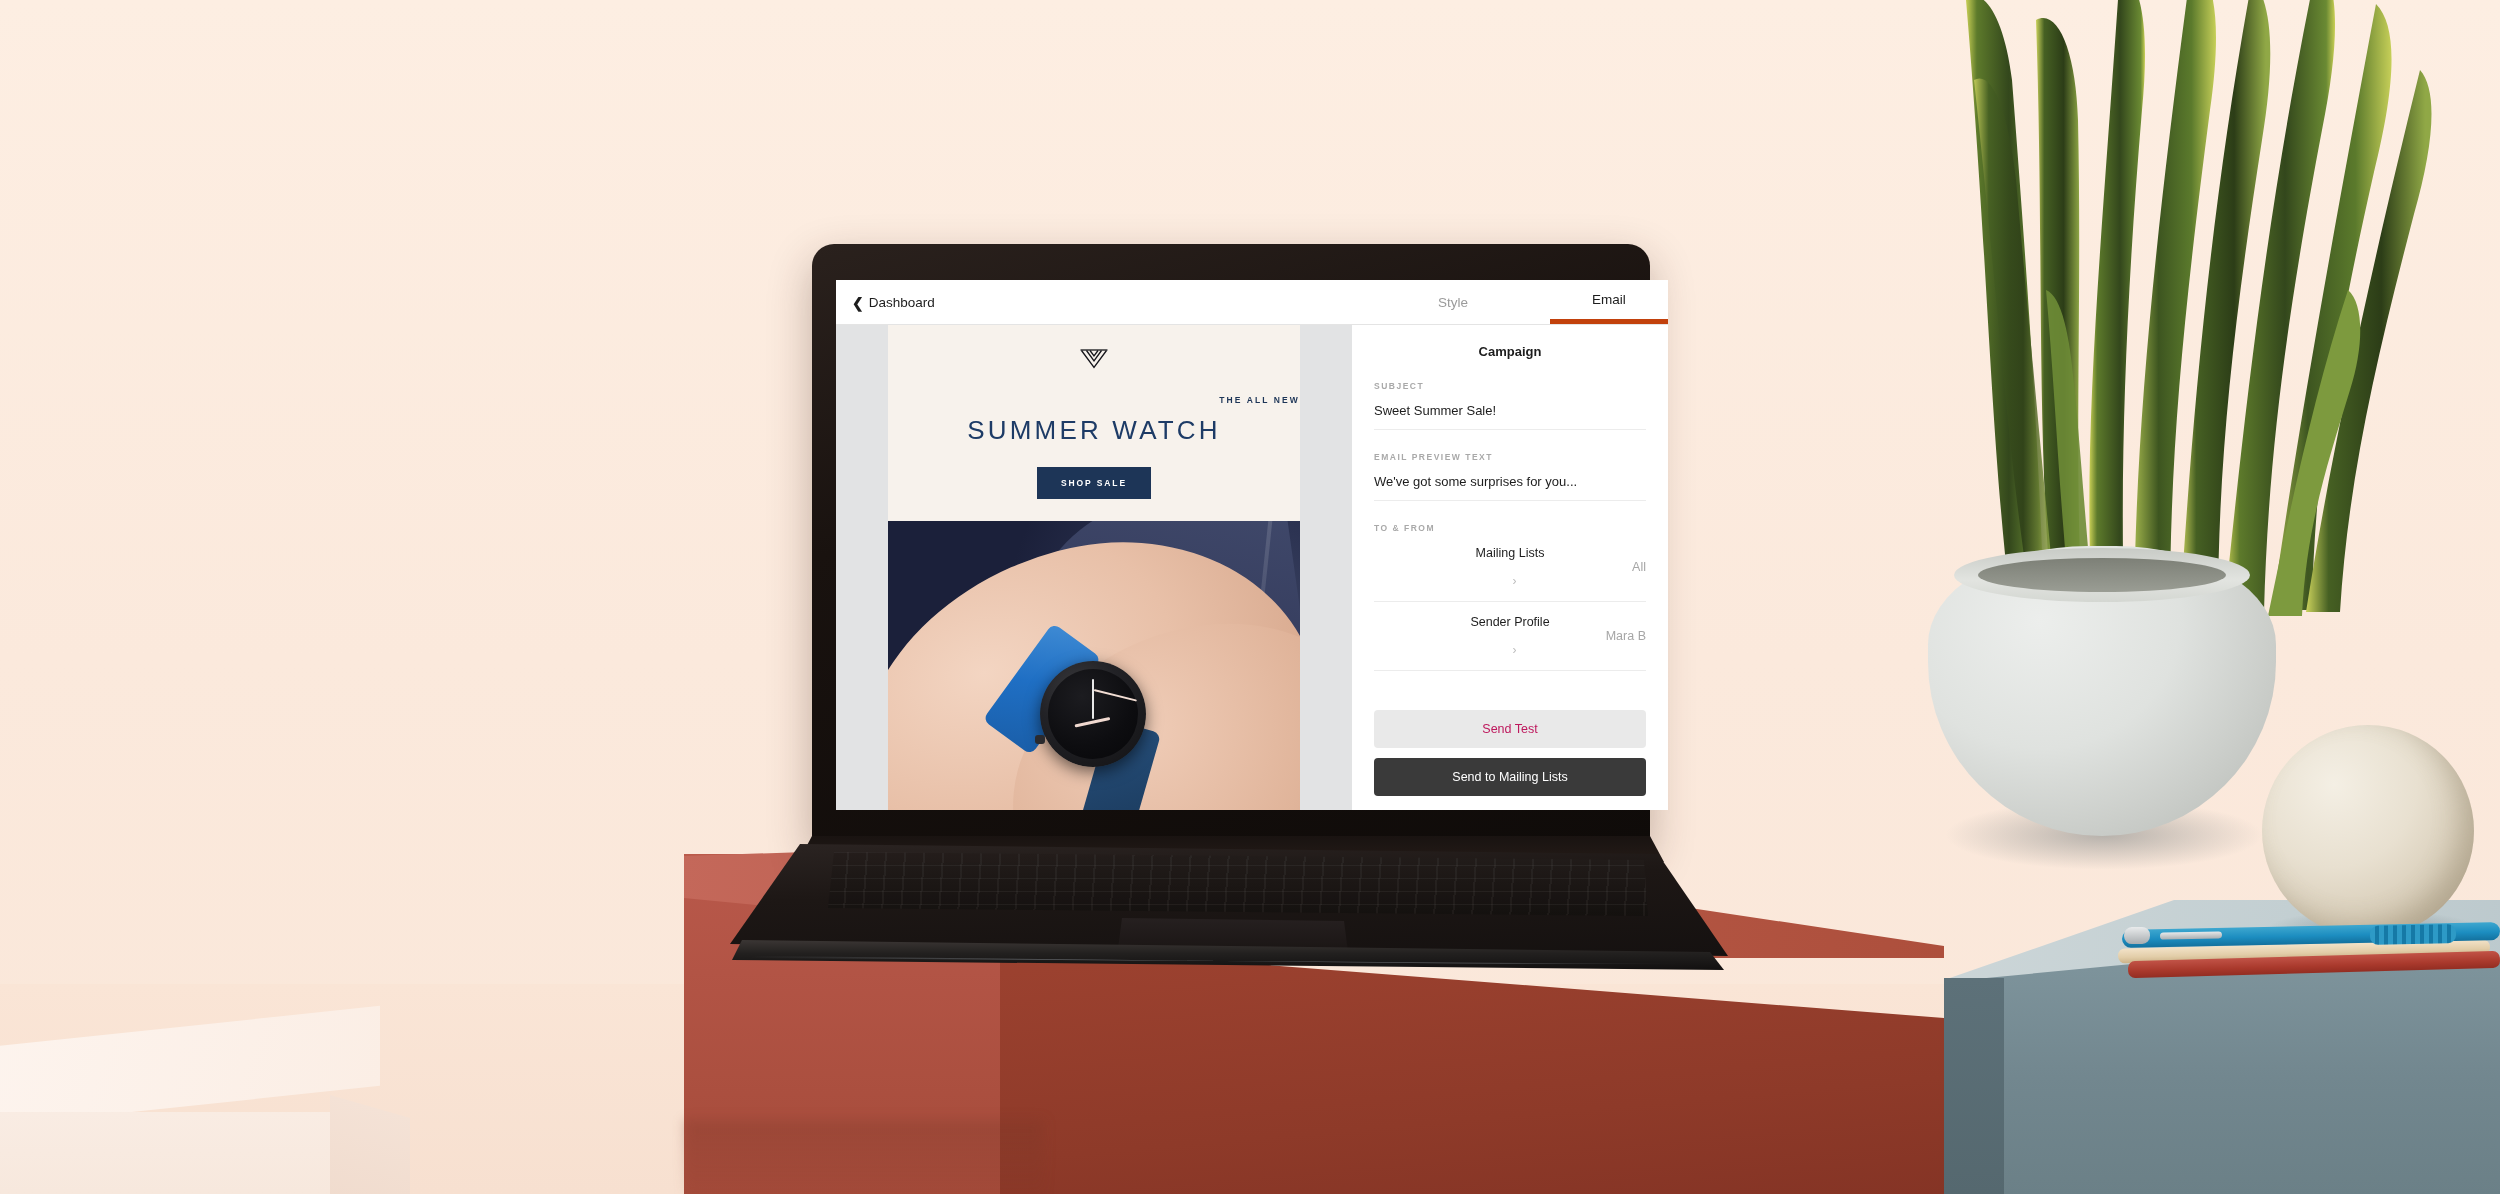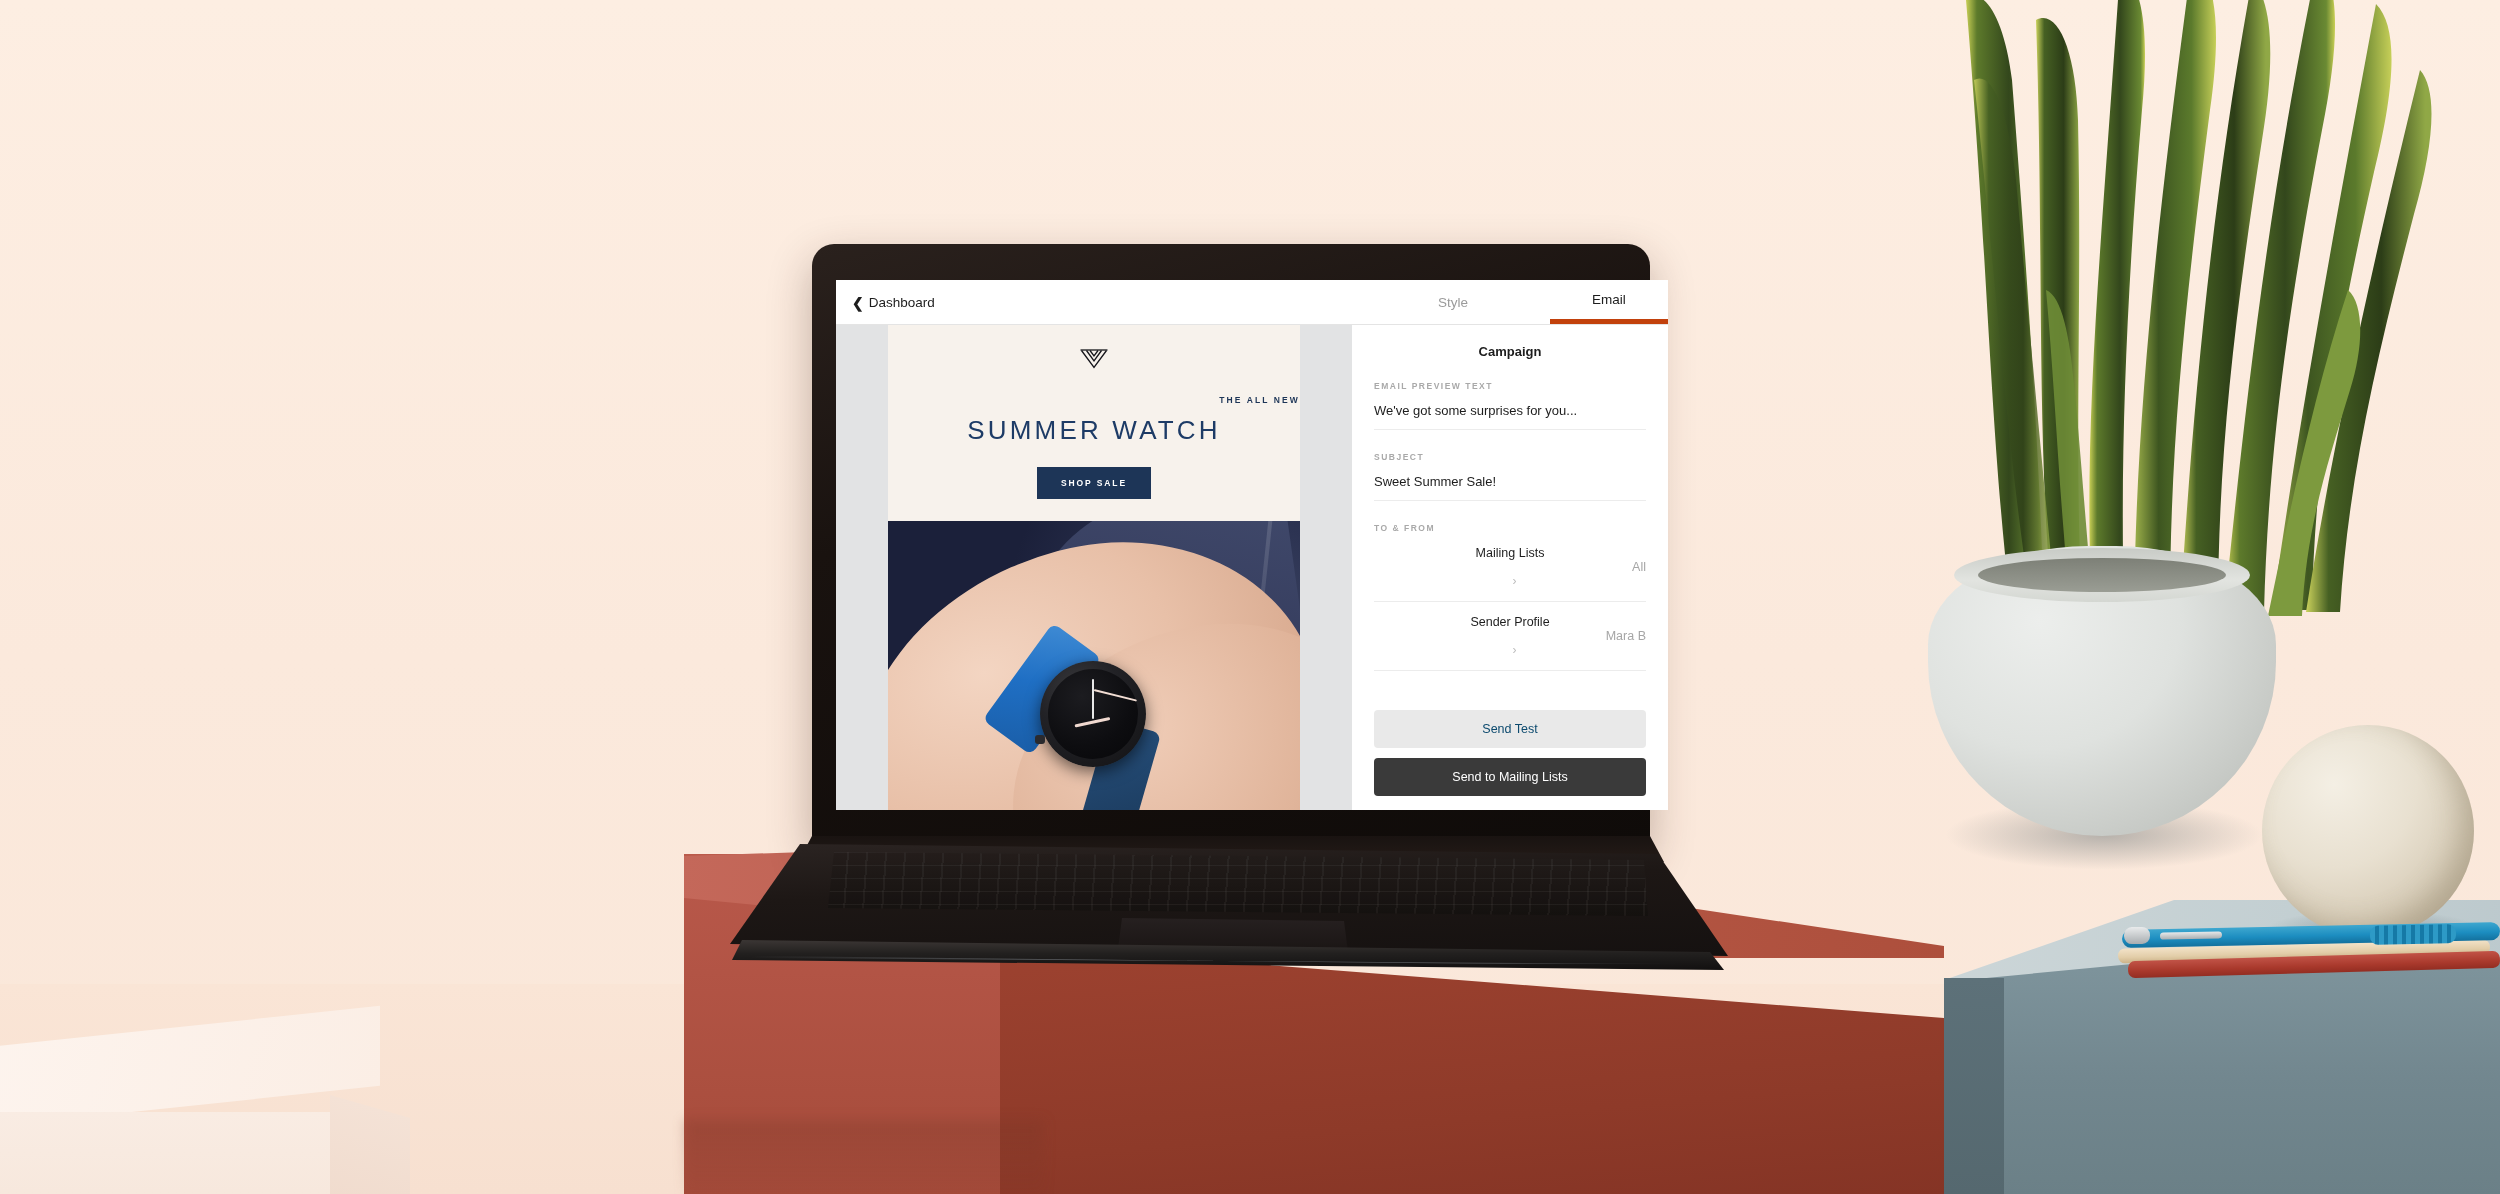--- a/index.html
+++ b/index.html
@@ -175,21 +175,21 @@
   .field{padding:22px 0 11px;border-bottom:1px solid #ececec;}
   .field-label{font-size:8.5px;letter-spacing:1.5px;color:#a9a9a9;font-weight:bold;}
   .field-value{font-size:13px;color:#1d1d1d;margin-top:12px;}
   .grouplabel{font-size:8.5px;letter-spacing:1.5px;color:#a9a9a9;font-weight:bold;padding:22px 0 0;}
   .row{display:flex;align-items:center;padding:13px 0;border-bottom:1px solid #ececec;flex-direction:column;}
   .row-label{font-size:12.5px;color:#1d1d1d;}
   .row-value{margin-left:auto;font-size:12.5px;color:#a6a6a6;}
   .row-chev{margin-left:9px;font-size:12px;color:#bdbdbd;}
   .spacer{flex:1;min-height:10px;}
   .btn{border-radius:4px;text-align:center;font-size:12.5px;padding:12px 0;margin-bottom:10px;}
-  .btn-secondary{background:#e9e9e9;color:#0c4a6e;}
+  .btn-secondary{background:#e9e9e9;color:#be185d;}
   .btn-primary{background:#3a3a3a;color:#fff;margin-bottom:14px;}
 </style>
 </head>
 <body>
 
 <div class="scene">
 
   <div class="floor"></div>
 
   <div class="white-plinth-top"></div>
@@ -328,27 +328,27 @@
                 </div>
               </div>
             </div>
             <div class="gutter"></div>
           </div>
 
           <div class="panel">
             <div class="panel-title">Campaign</div>
 
             <div class="field">
+              <div class="field-label">SUBJECT</div>
+              <div class="field-value">Sweet Summer Sale!</div>
+            </div>
+
+            <div class="field">
               <div class="field-label">EMAIL PREVIEW TEXT</div>
               <div class="field-value">We've got some surprises for you...</div>
-            </div>
-
-            <div class="field">
-              <div class="field-label">SUBJECT</div>
-              <div class="field-value">Sweet Summer Sale!</div>
             </div>
 
             <div class="grouplabel">TO &amp; FROM</div>
 
             <div class="row">
               <span class="row-label">Mailing Lists</span>
               <span class="row-value">All</span>
               <span class="row-chev">›</span>
             </div>
 

